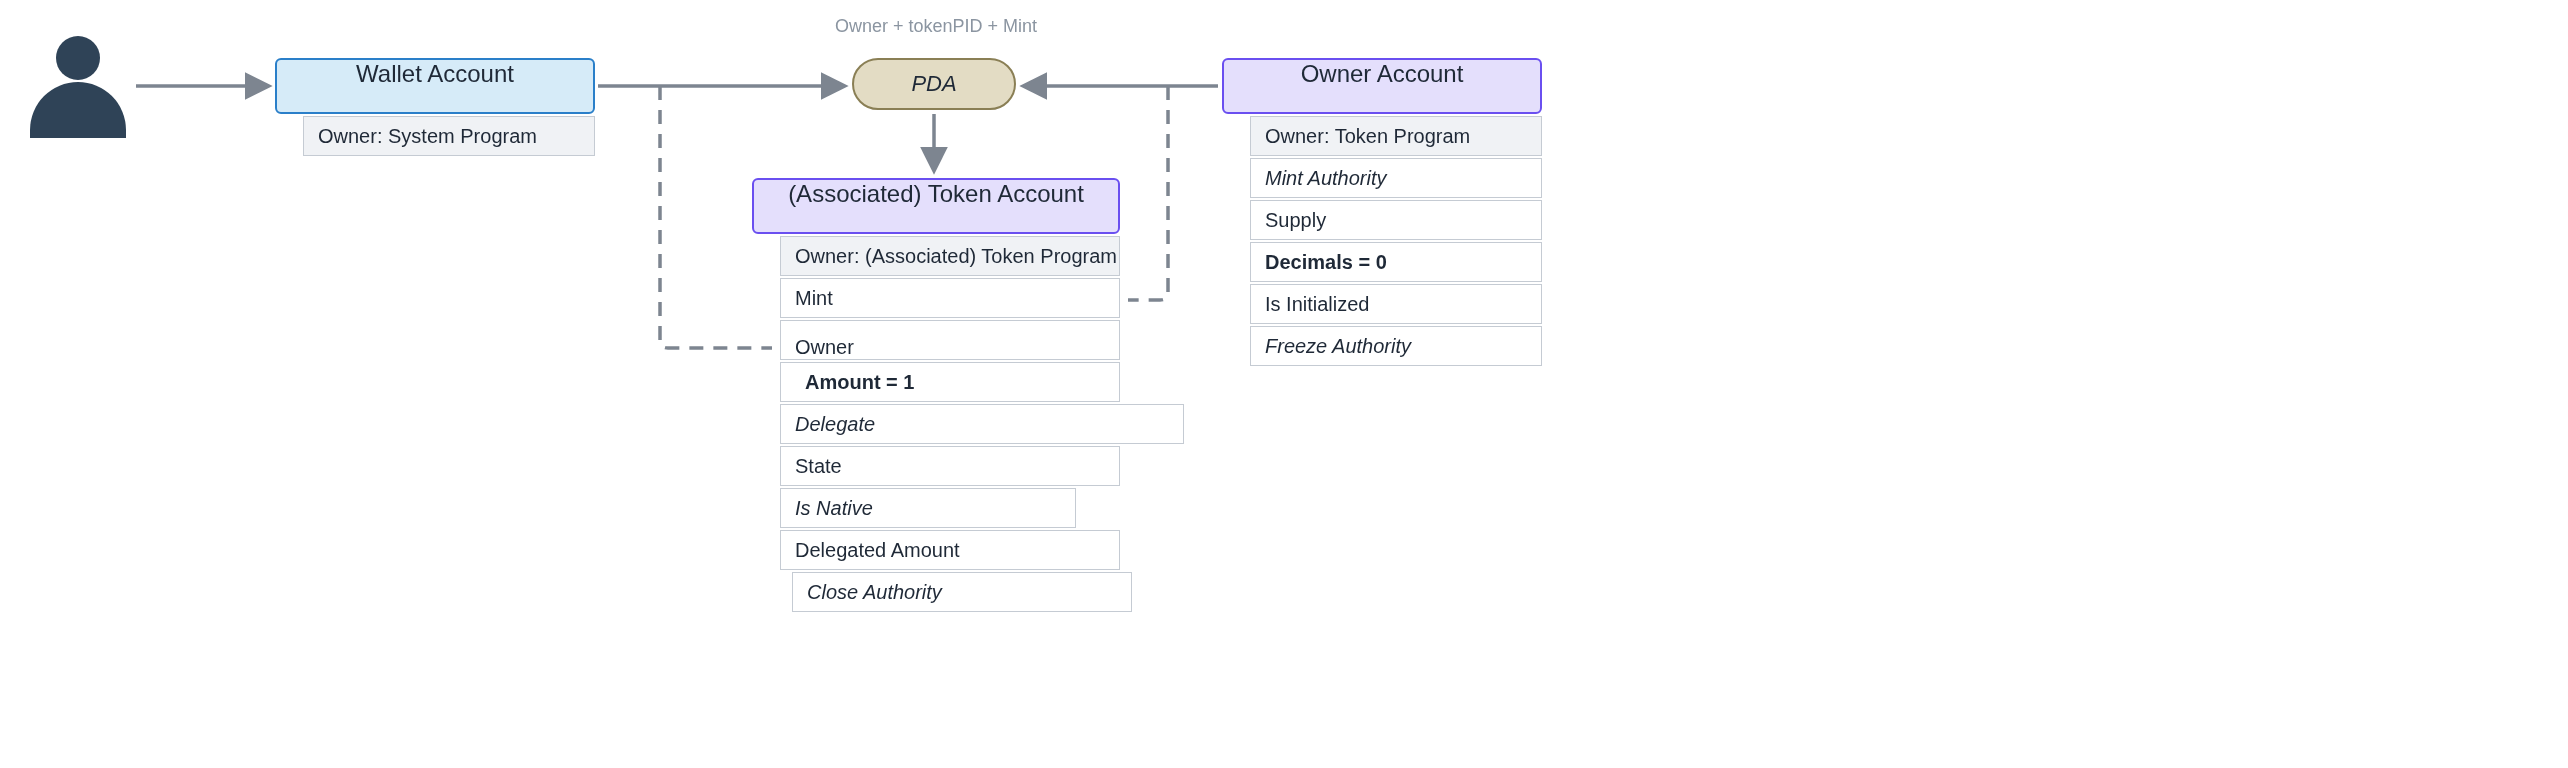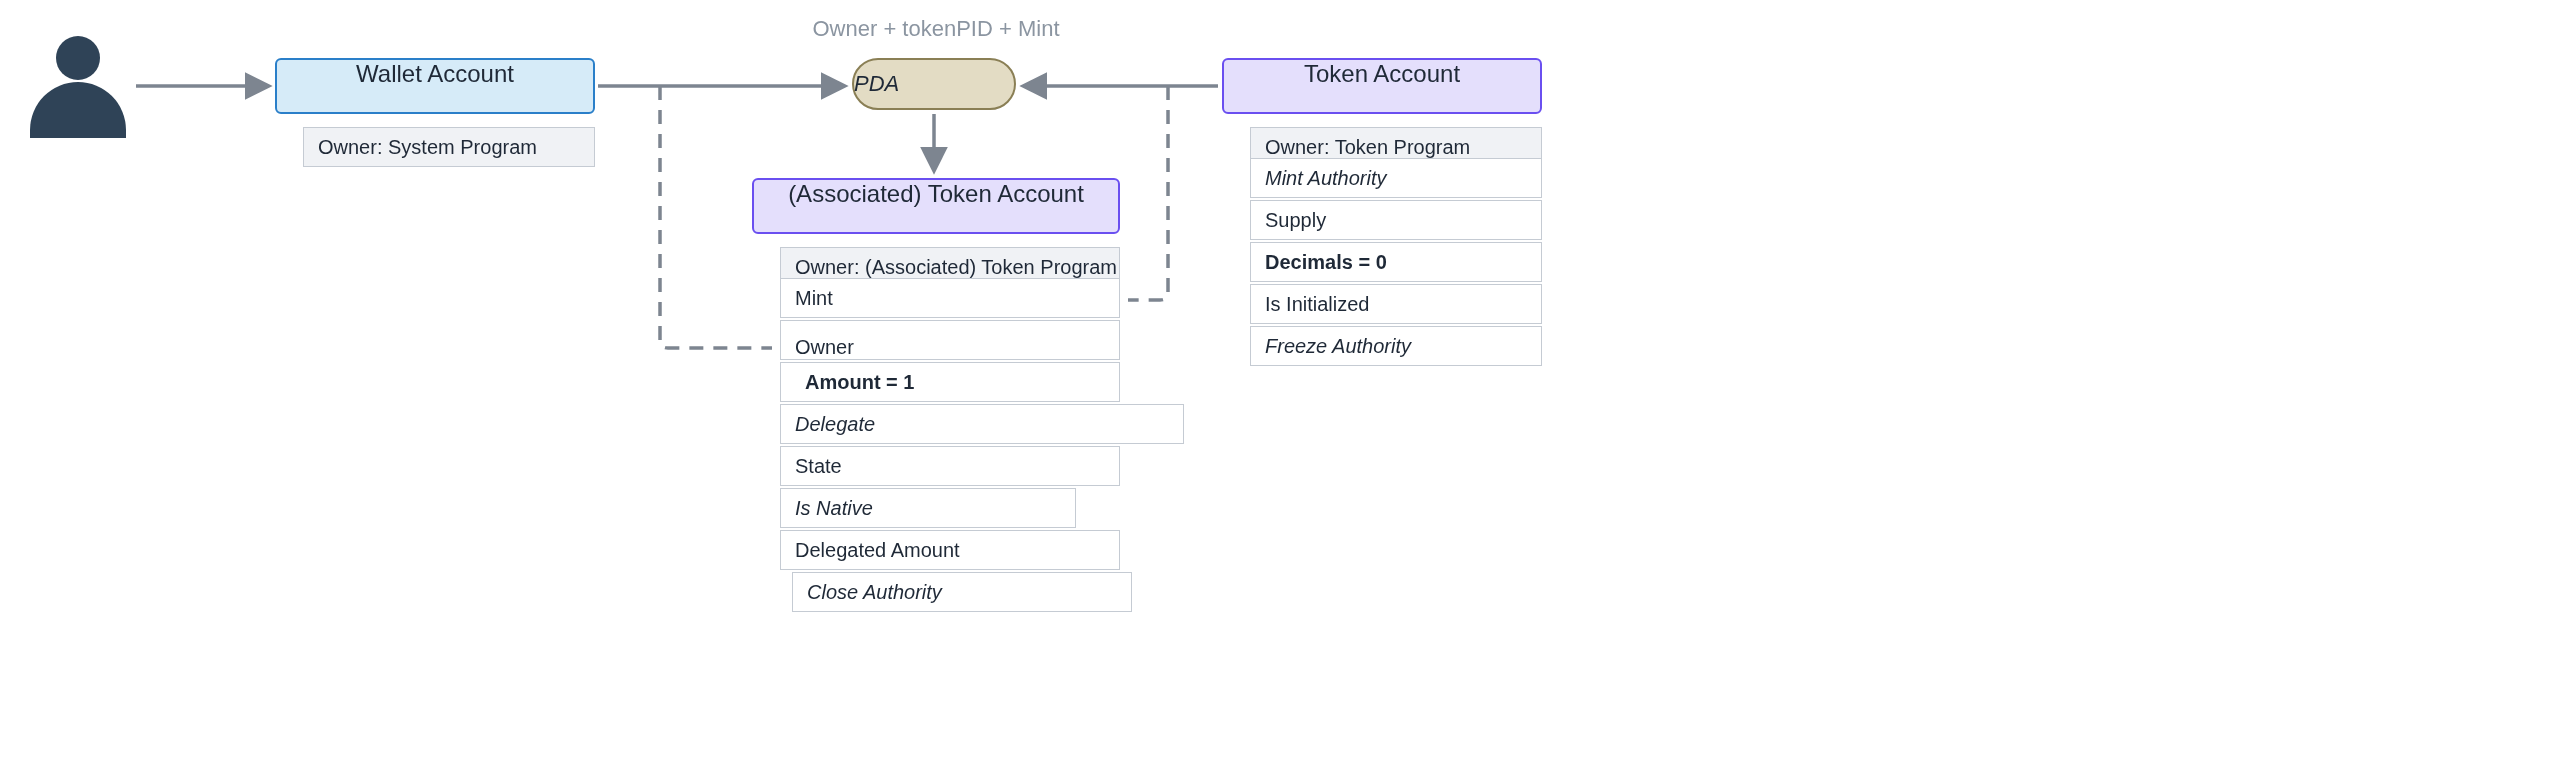--- a/index.html
+++ b/index.html
@@ -26,21 +26,20 @@
   .hdr-purple { background: #e4dffc; border: 2px solid #6a4ff0; }
 
   
   .ownerrow {
     background: #f0f2f5;
     border: 1px solid #c5cbd3;
     font-size: 20px;
     display: flex;
     align-items: center;
     padding-left: 14px;
-    margin-top: 11px;
   }
 
   
   .fieldrow {
     background: #ffffff;
     border: 1px solid #c5cbd3;
     font-size: 20px;
     display: flex;
     align-items: center;
     padding-left: 14px;
@@ -50,24 +49,25 @@
 
   
   .pda {
     background: #e3dcc4;
     border: 2px solid #8a7f55;
     border-radius: 28px;
     font-size: 22px;
     font-style: italic;
     display: flex;
     align-items: center;
+    justify-content: center;
   }
   .pda-label {
     color: #8b95a1;
-    font-size: 22px;
+    font-size: 18px;
     text-align: center;
   }
 
   
   .person-head { background: #2f4357; border-radius: 50%; }
   .person-body {
     background: #2f4357;
     border-top-left-radius: 60px 60px;
     border-top-right-radius: 60px 60px;
   }
@@ -122,21 +122,21 @@
   <span>Is Native</span>
 </div>
 <div class="abs fieldrow" style="left:780px; top:530px; width:340px; height:40px;">
   <span>Delegated Amount</span>
 </div>
 <div class="abs fieldrow italic" style="left:780px; top:572px; width:340px; height:40px;margin-left:12px;">
   <span>Close Authority</span>
 </div>
 
 <div class="abs hdr hdr-purple" style="left:1222px; top:58px; width:320px; height:56px;">
-  <span>Token Account</span>
+  <span>Owner Account</span>
 </div>
 <div class="abs ownerrow" style="left:1250px; top:116px; width:292px; height:40px;">
   <span>Owner: Token Program</span>
 </div>
 <div class="abs fieldrow italic" style="left:1250px; top:158px; width:292px; height:40px;">
   <span>Mint Authority</span>
 </div>
 <div class="abs fieldrow" style="left:1250px; top:200px; width:292px; height:40px;">
   <span>Supply</span>
 </div>

